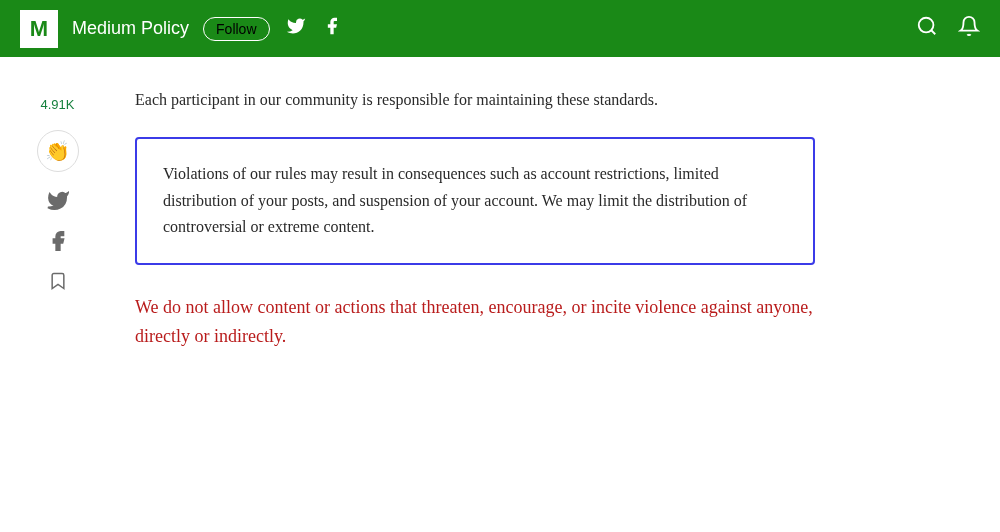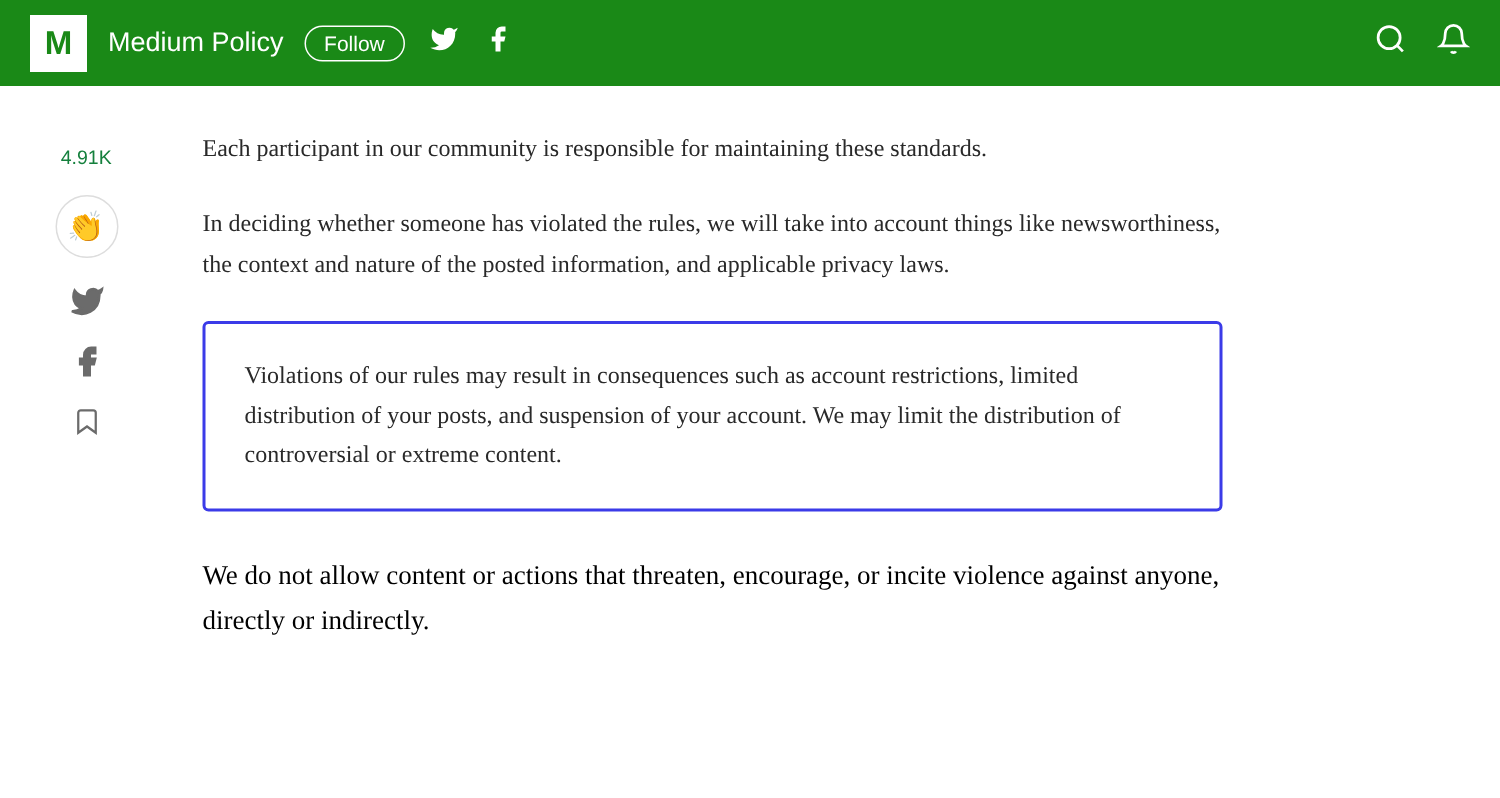--- a/index.html
+++ b/index.html
@@ -29,21 +29,21 @@
     .header-title {
       color: #fff;
       font-family: Arial, sans-serif;
       font-size: 18px;
       font-weight: 500;
       margin-left: 14px;
     }
     .header-follow-btn {
       margin-left: 14px;
       border: 1.5px solid #fff;
-      color: #ffffff;
+      color: #000000;
       background: transparent;
       padding: 3px 12px;
       border-radius: 20px;
       font-size: 14px;
       font-family: Arial, sans-serif;
       cursor: pointer;
     }
     .header-icons {
       display: flex;
       align-items: center;
@@ -130,21 +130,21 @@
     .section-title {
       font-size: 18px;
       font-weight: 700;
       color: #292929;
       margin-bottom: 6px;
       font-family: Arial, sans-serif;
     }
     .section-text {
       font-size: 18px;
       line-height: 1.65;
-      color: #000000;
+      color: #b91c1c;
     }
   </style>
 </head>
 <body>
 
 <header class="header">
   <div class="header-logo">M</div>
   <span class="header-title">Medium Policy</span>
   <button class="header-follow-btn">Follow</button>
   <div class="header-icons">
@@ -195,21 +195,20 @@
     <span class="sidebar-action">
       <svg width="20" height="22" viewBox="0 0 24 24" fill="none" stroke="#6b6b6b" stroke-width="1.8">
         <path d="M19 21l-7-5-7 5V5a2 2 0 012-2h10a2 2 0 012 2z"></path>
       </svg>
     </span>
   </aside>
 
   <main class="main-content">
     <p class="paragraph">Each participant in our community is responsible for maintaining these standards.</p>
 
-    <p class="paragraph">In deciding whether someone has violated the rules, we will take into account things like newsworthiness, the context and nature of the posted information, and applicable privacy laws.</p>
 
     <div class="highlighted-box">
       <p class="paragraph">Violations of our rules may result in consequences such as account restrictions, limited distribution of your posts, and suspension of your account. We may limit the distribution of controversial or extreme content.</p>
     </div>
 
     <div>
       <p class="section-text">We do not allow content or actions that threaten, encourage, or incite violence against anyone, directly or indirectly.</p>
     </div>
   </main>
 </div>

